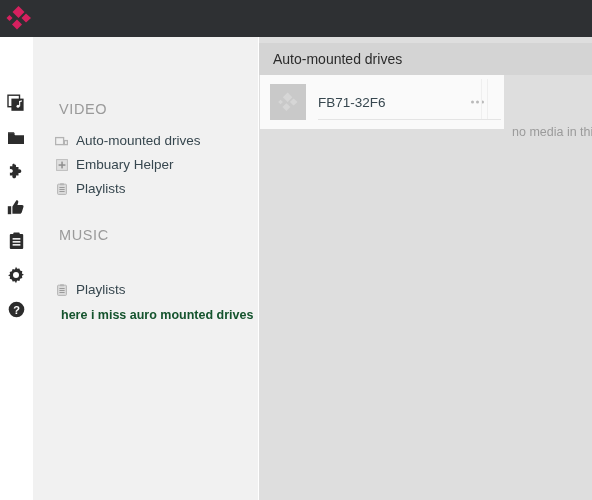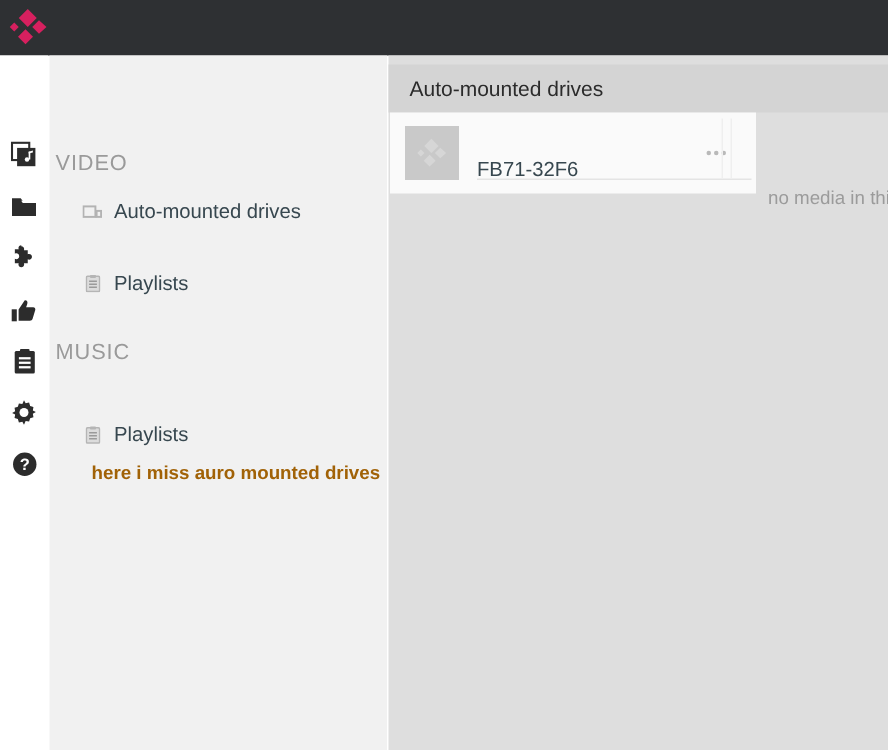--- a/index.html
+++ b/index.html
@@ -49,21 +49,21 @@
 
   
   .sidebar {
     position: absolute;
     left: 33px; top: 37px;
     width: 225px; height: 463px;
     background: #f1f1f1;
   }
   .side-group-title {
     position: absolute;
-    left: 4px;
+    left: 26px;
     font-size: 14.5px;
     letter-spacing: 0.6px;
     color: #9a9a9a;
     font-weight: 400;
   }
   .side-item {
     position: absolute;
     left: 22px;
     height: 20px;
     display: flex;
@@ -80,21 +80,21 @@
   .side-item .lbl {
     font-size: 13.5px;
     color: #37474f;
     line-height: 1;
   }
   .side-note {
     position: absolute;
     left: 28px;
     font-size: 12.5px;
     font-weight: bold;
-    color: #a16207;
+    color: #14532d;
     white-space: nowrap;
   }
 
   
   .content {
     position: absolute;
     left: 259px; top: 37px;
     width: 333px; height: 463px;
     background: #dedede;
   }
@@ -130,21 +130,21 @@
     flex: 0 0 36px;
   }
   .card-thumb svg { display: block; opacity: 0.55; }
   .card-body {
     position: relative;
     flex: 1 1 auto;
     height: 36px;
     margin-left: 12px;
     margin-right: 8px;
     display: flex;
-    align-items: flex-end;
+    align-items: center;
   }
   .card-label {
     font-size: 13.5px;
     color: #37474f;
   }
   .card-underline {
     position: absolute;
     left: 0; bottom: 0;
     width: 183px; height: 1px;
     background: #e4e4e4;
@@ -288,20 +288,32 @@
     <div class="side-item" style="top:94px">
       <span class="ico">
         <svg width="13" height="11" viewBox="0 0 13 11">
           <rect x="0.6" y="1.6" width="8" height="7" fill="none" stroke="#b3b3b3" stroke-width="1.3"></rect>
           <rect x="9.4" y="4.6" width="3" height="4" fill="none" stroke="#b3b3b3" stroke-width="1.3"></rect>
         </svg>
       </span>
       <span class="lbl">Auto-mounted drives</span>
     </div>
 
+    <div class="side-item" style="top:118px">
+      <span class="ico">
+        <svg width="12" height="12" viewBox="0 0 12 12">
+          <rect x="0.6" y="0.6" width="10.8" height="10.8" fill="#dfdfdf" stroke="#bdbdbd" stroke-width="1"></rect>
+          <g fill="#8e8e8e">
+            <rect x="5.3" y="2.6" width="1.5" height="6.8"></rect>
+            <rect x="2.6" y="5.3" width="6.8" height="1.5"></rect>
+          </g>
+        </svg>
+      </span>
+      <span class="lbl">Embuary Helper</span>
+    </div>
 
     <div class="side-item" style="top:142px">
       <span class="ico">
         <svg width="10" height="12" viewBox="0 0 10 12">
           <rect x="0.6" y="1.2" width="8.8" height="10.2" rx="0.8" fill="#dcdcdc" stroke="#b5b5b5" stroke-width="1"></rect>
           <rect x="3" y="0.3" width="4" height="2" rx="0.6" fill="#b5b5b5"></rect>
           <g fill="#9a9a9a">
             <rect x="2.4" y="4" width="5.2" height="1"></rect>
             <rect x="2.4" y="6" width="5.2" height="1"></rect>
             <rect x="2.4" y="8" width="5.2" height="1"></rect>

